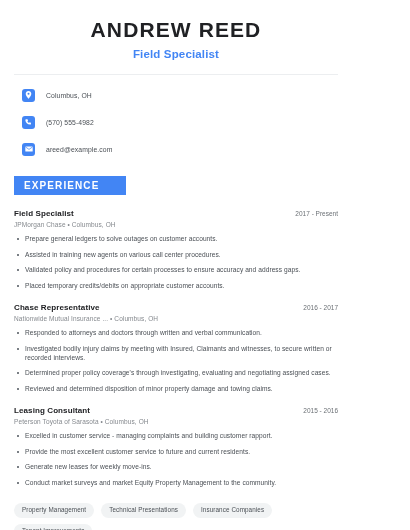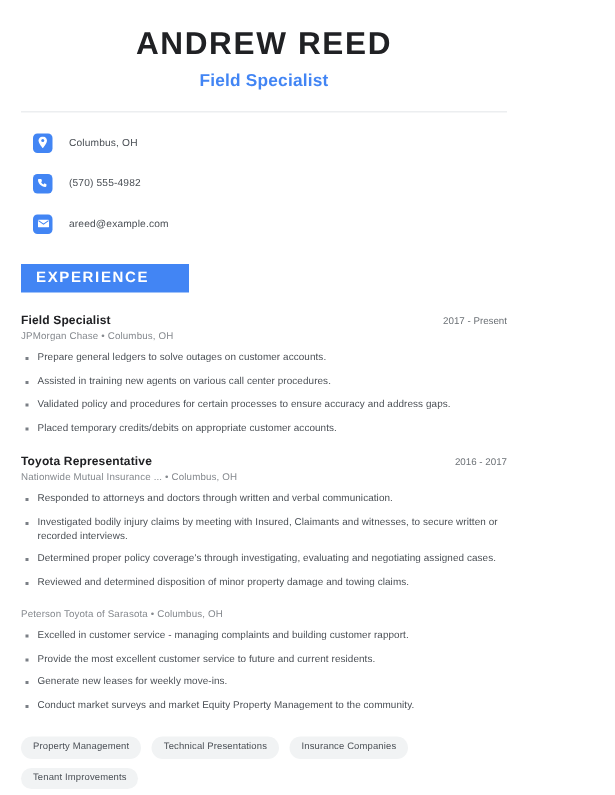--- a/index.html
+++ b/index.html
@@ -218,33 +218,37 @@
       <ul class="bullets">
         <li>Prepare general ledgers to solve outages on customer accounts.</li>
         <li>Assisted in training new agents on various call center procedures.</li>
         <li>Validated policy and procedures for certain processes to ensure accuracy and address gaps.</li>
         <li>Placed temporary credits/debits on appropriate customer accounts.</li>
       </ul>
     </div>
 
     <div class="job">
       <div class="job-head">
-        <span class="job-role">Toyota Representative</span>
+        <span class="job-role">Chase Representative</span>
         <span class="job-dates">2016 - 2017</span>
       </div>
       <div class="job-org">Nationwide Mutual Insurance ...  •  Columbus, OH</div>
       <ul class="bullets">
         <li>Responded to attorneys and doctors through written and verbal communication.</li>
         <li>Investigated bodily injury claims by meeting with Insured, Claimants and witnesses, to secure written or recorded interviews.</li>
         <li>Determined proper policy coverage's through investigating, evaluating and negotiating assigned cases.</li>
         <li>Reviewed and determined disposition of minor property damage and towing claims.</li>
       </ul>
     </div>
 
     <div class="job">
+      <div class="job-head">
+        <span class="job-role">Leasing Consultant</span>
+        <span class="job-dates">2015 - 2016</span>
+      </div>
       <div class="job-org">Peterson Toyota of Sarasota  •  Columbus, OH</div>
       <ul class="bullets">
         <li>Excelled in customer service - managing complaints and building customer rapport.</li>
         <li>Provide the most excellent customer service to future and current residents.</li>
         <li>Generate new leases for weekly move-ins.</li>
         <li>Conduct market surveys and market Equity Property Management to the community.</li>
       </ul>
     </div>
   </div>
 

